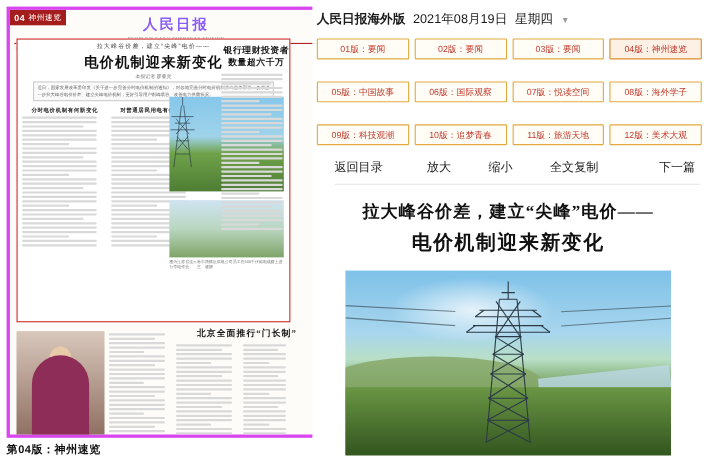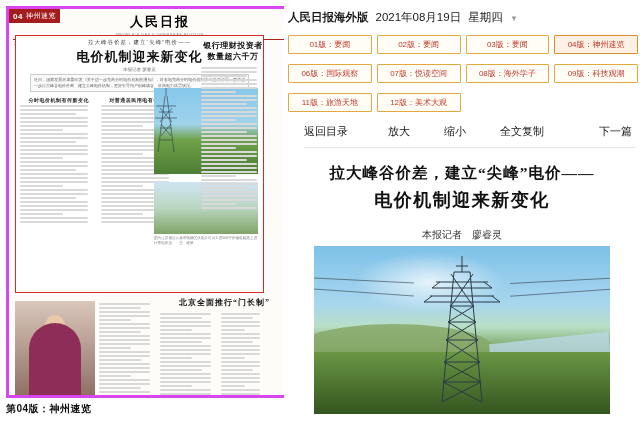--- a/index.html
+++ b/index.html
@@ -44,21 +44,21 @@
   }
   .masthead {
     margin: 0 auto;
     padding-top: 4px;
     text-align: center;
     width: 100%;
   }
   .masthead .mh-title {
     font-family: "Liberation Serif", serif;
     font-size: 13px;
-    color: #000000;
+    color: #8b5cf6;
     font-weight: bold;
     letter-spacing: 2px;
   }
   .masthead .mh-sub {
     font-size: 4px;
     color: #888;
     letter-spacing: 0.5px;
     margin-top: 1px;
   }
   .mh-rule {
@@ -242,21 +242,21 @@
     color: #999;
     font-size: 9px;
     margin-left: 2px;
   }
 
   
   .page-grid {
     margin: 10px 2px 0 4px;
     display: grid;
     grid-template-columns: repeat(4, 1fr);
-    gap: 10px 5px;
+    gap: 20px 5px;
   }
   .page-chip {
     border: 1px solid #e2a93f;
     background: #fffdf6;
     color: #c0392b;
     font-size: 8px;
     text-align: center;
     padding: 3px 0;
     white-space: nowrap;
     overflow: hidden;
@@ -648,30 +648,36 @@
       <div class="page-chip">
         <span>02版</span>：<span>要闻</span>
       </div>
       <div class="page-chip">
         <span>03版</span>：<span>要闻</span>
       </div>
       <div class="page-chip active">
         <span>04版</span>：<span>神州速览</span>
       </div>
       <div class="page-chip">
+        <span>05版</span>：<span>中国故事</span>
+      </div>
+      <div class="page-chip">
         <span>06版</span>：<span>国际观察</span>
       </div>
       <div class="page-chip">
         <span>07版</span>：<span>悦读空间</span>
       </div>
       <div class="page-chip">
         <span>08版</span>：<span>海外学子</span>
       </div>
       <div class="page-chip">
         <span>09版</span>：<span>科技观潮</span>
+      </div>
+      <div class="page-chip">
+        <span>10版</span>：<span>追梦青春</span>
       </div>
       <div class="page-chip">
         <span>11版</span>：<span>旅游天地</span>
       </div>
       <div class="page-chip">
         <span>12版</span>：<span>美术大观</span>
       </div>
     </div>
 
     <div class="toolbar">

